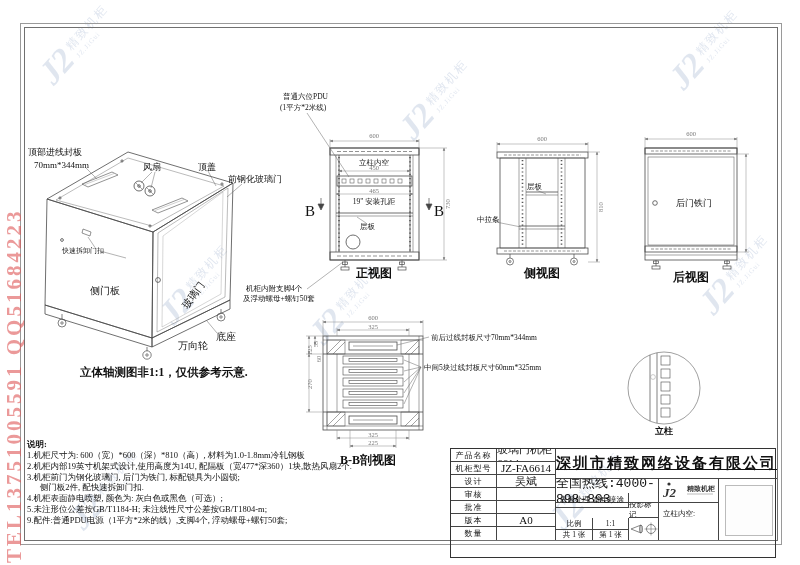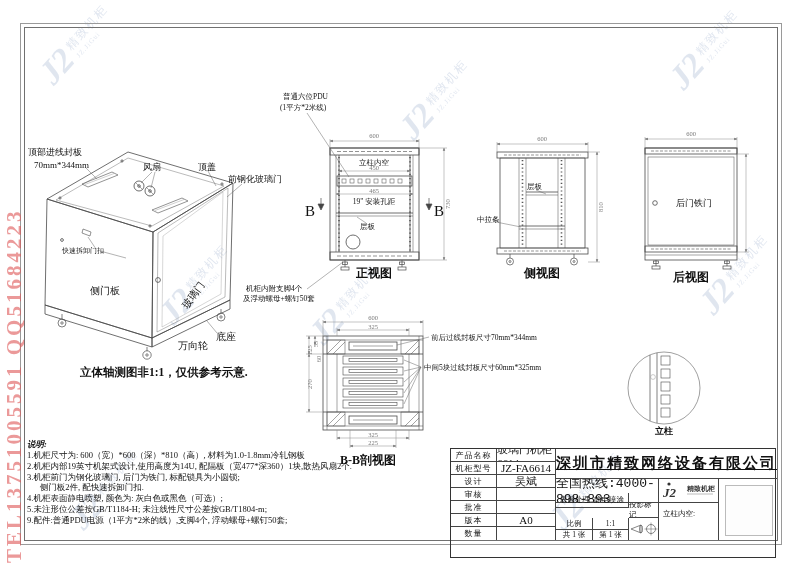--- a/index.html
+++ b/index.html
@@ -21,21 +21,21 @@
   .mid{text-anchor:middle;}
   .dim{font-size:6.5px;fill:#7a7a7a;}
   .lbl{font-size:7.5px;}
   .lbl9{font-size:9px;}
   .lbl10{font-size:10px;}
   .cap{font-size:12px;font-weight:bold;}
   .bletter{font-size:15px;}
   
   .notes{position:absolute;left:27px;top:438px;width:418px;font-size:8.5px;color:#111;}
   .notes .nl{line-height:10.8px;white-space:pre;}
-  .notes .nt{font-weight:bold;line-height:12px;font-style:italic;}
+  .notes .nt{font-weight:bold;line-height:12px;}
   
   .tb{position:absolute;left:450px;top:448px;width:326px;height:110px;border:1.4px solid #333;
       box-sizing:border-box;color:#111;}
   .tb .cell{position:absolute;box-sizing:border-box;border-right:1px solid #444;
             border-bottom:1px solid #444;display:flex;align-items:center;justify-content:center;
             overflow:hidden;}
   .tb .lab{font-size:8px;letter-spacing:1px;}
   .tb .val{font-size:11px;}
   .tb .company{font-size:15px;font-weight:bold;letter-spacing:2px;text-decoration:underline;}
   .tb .hot{font-size:13px;font-family:Liberation Mono, monospace;}

